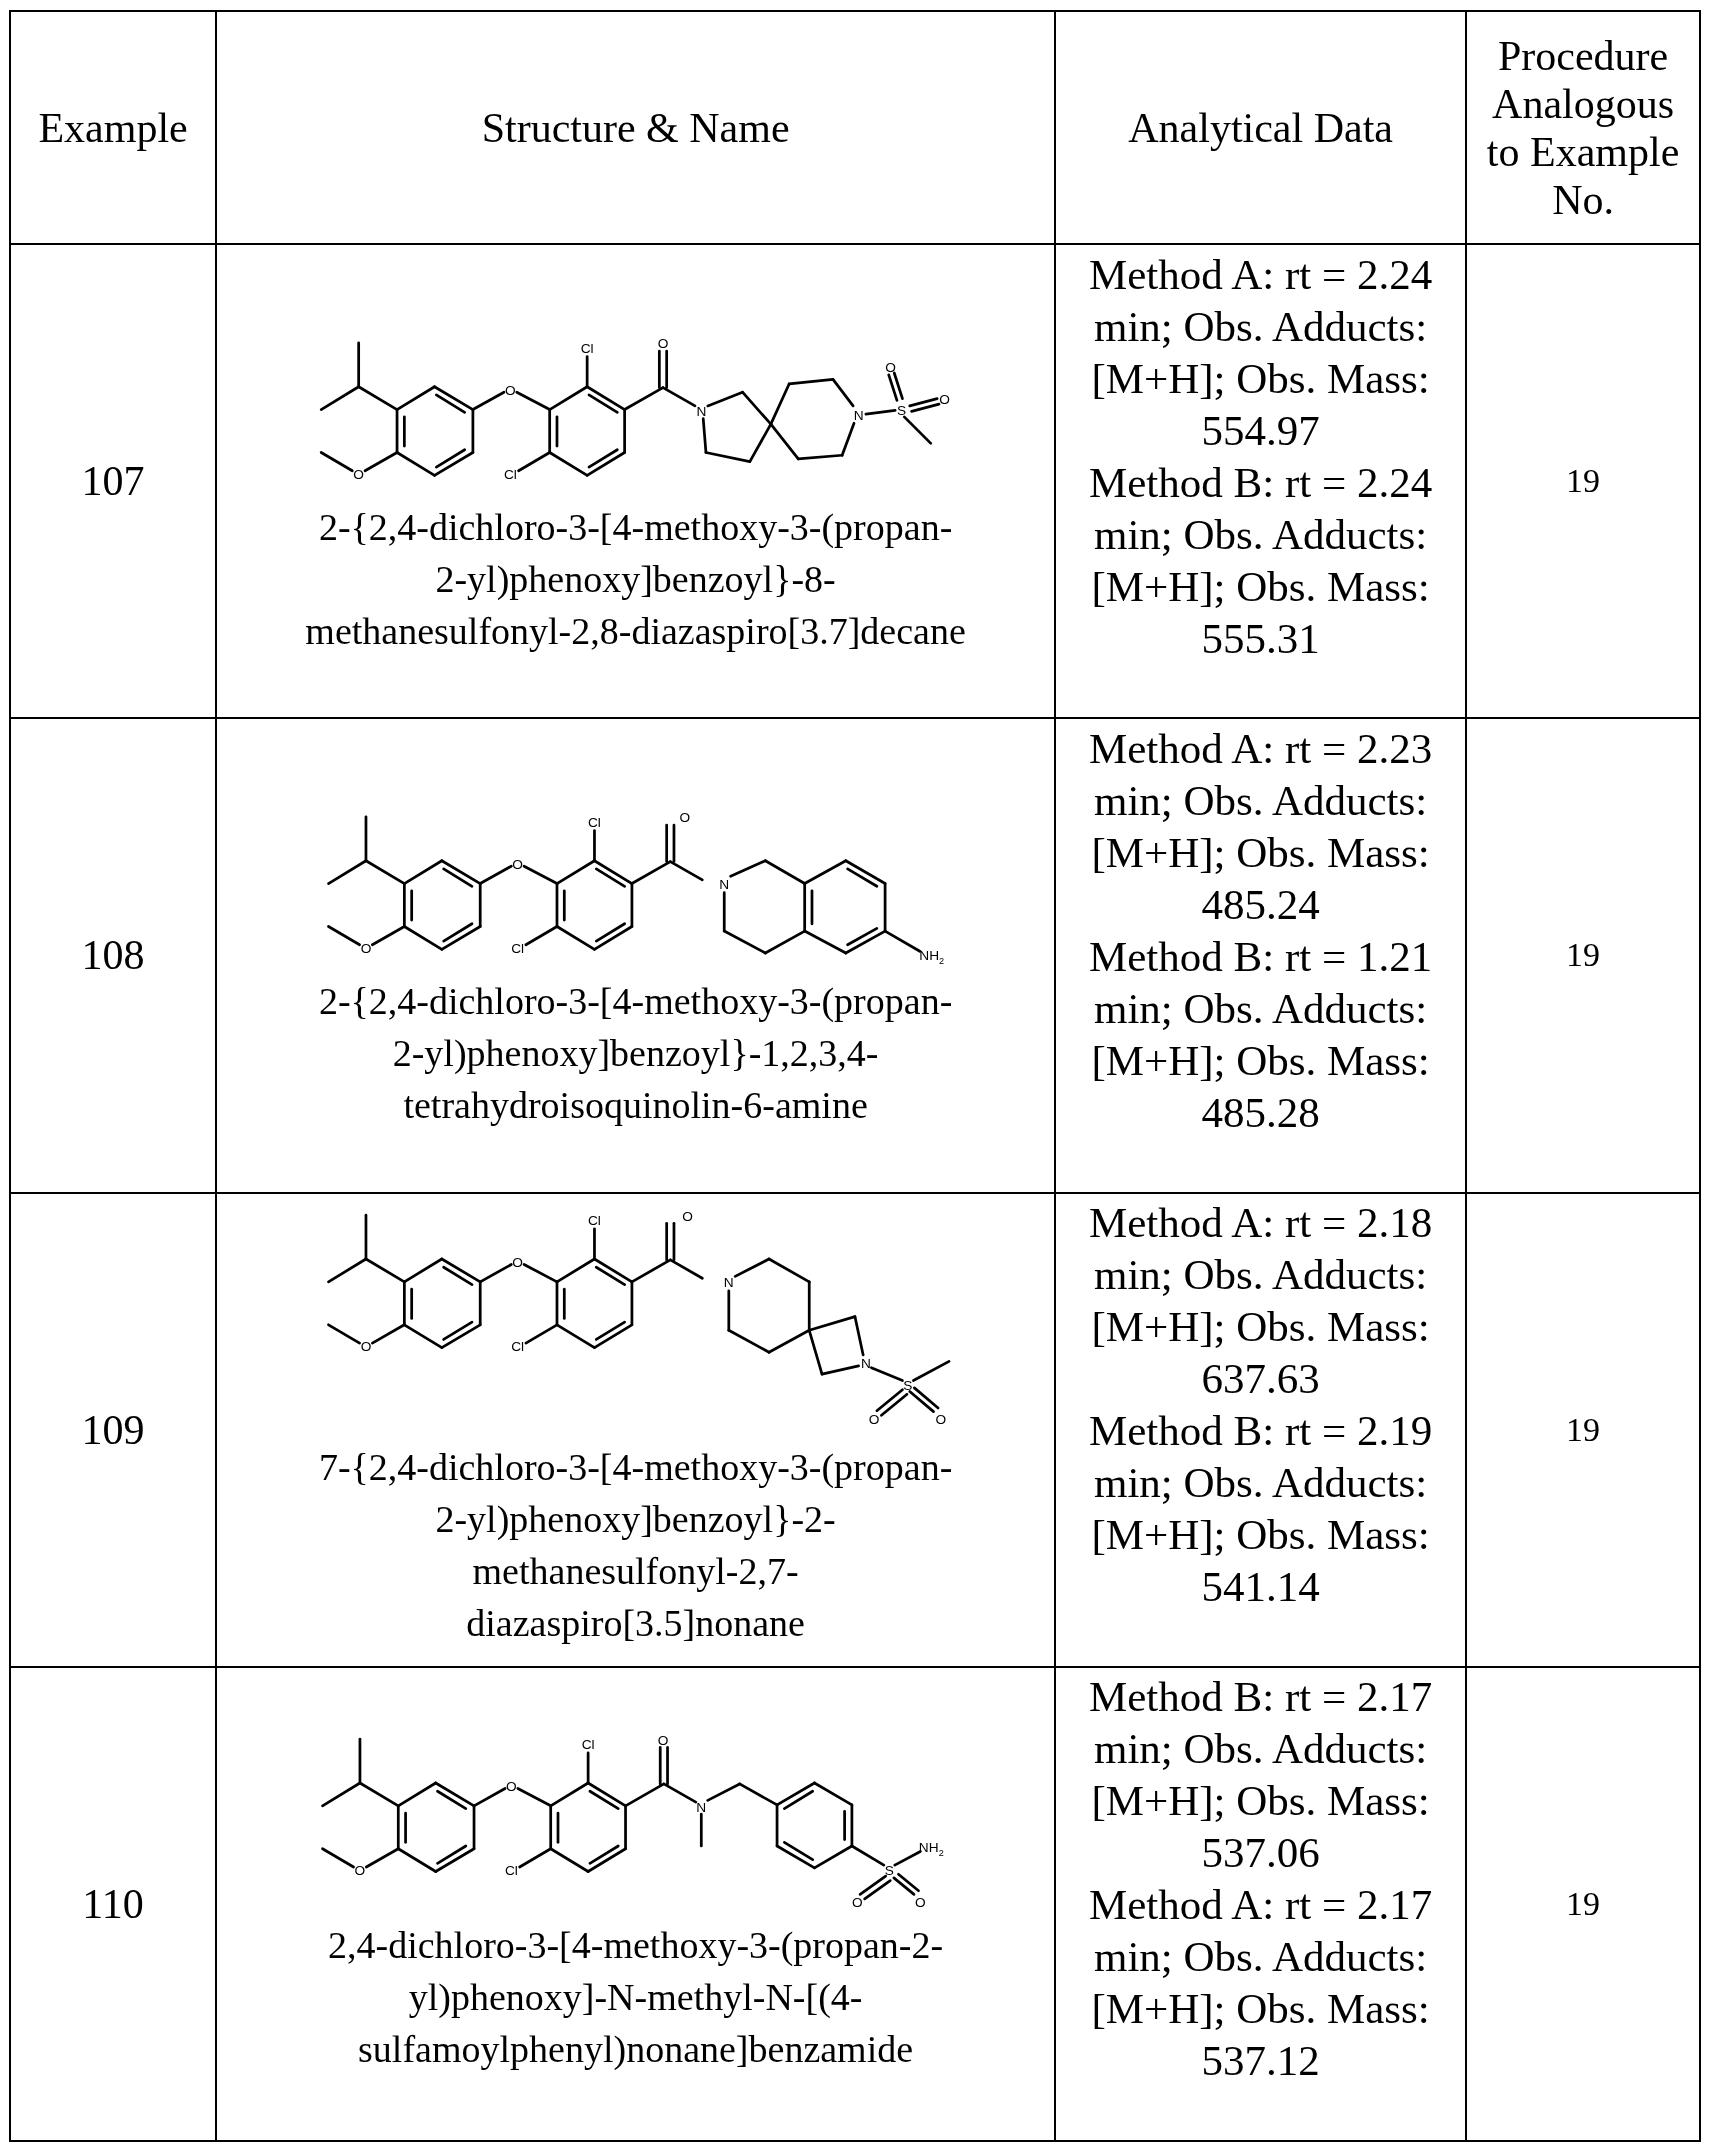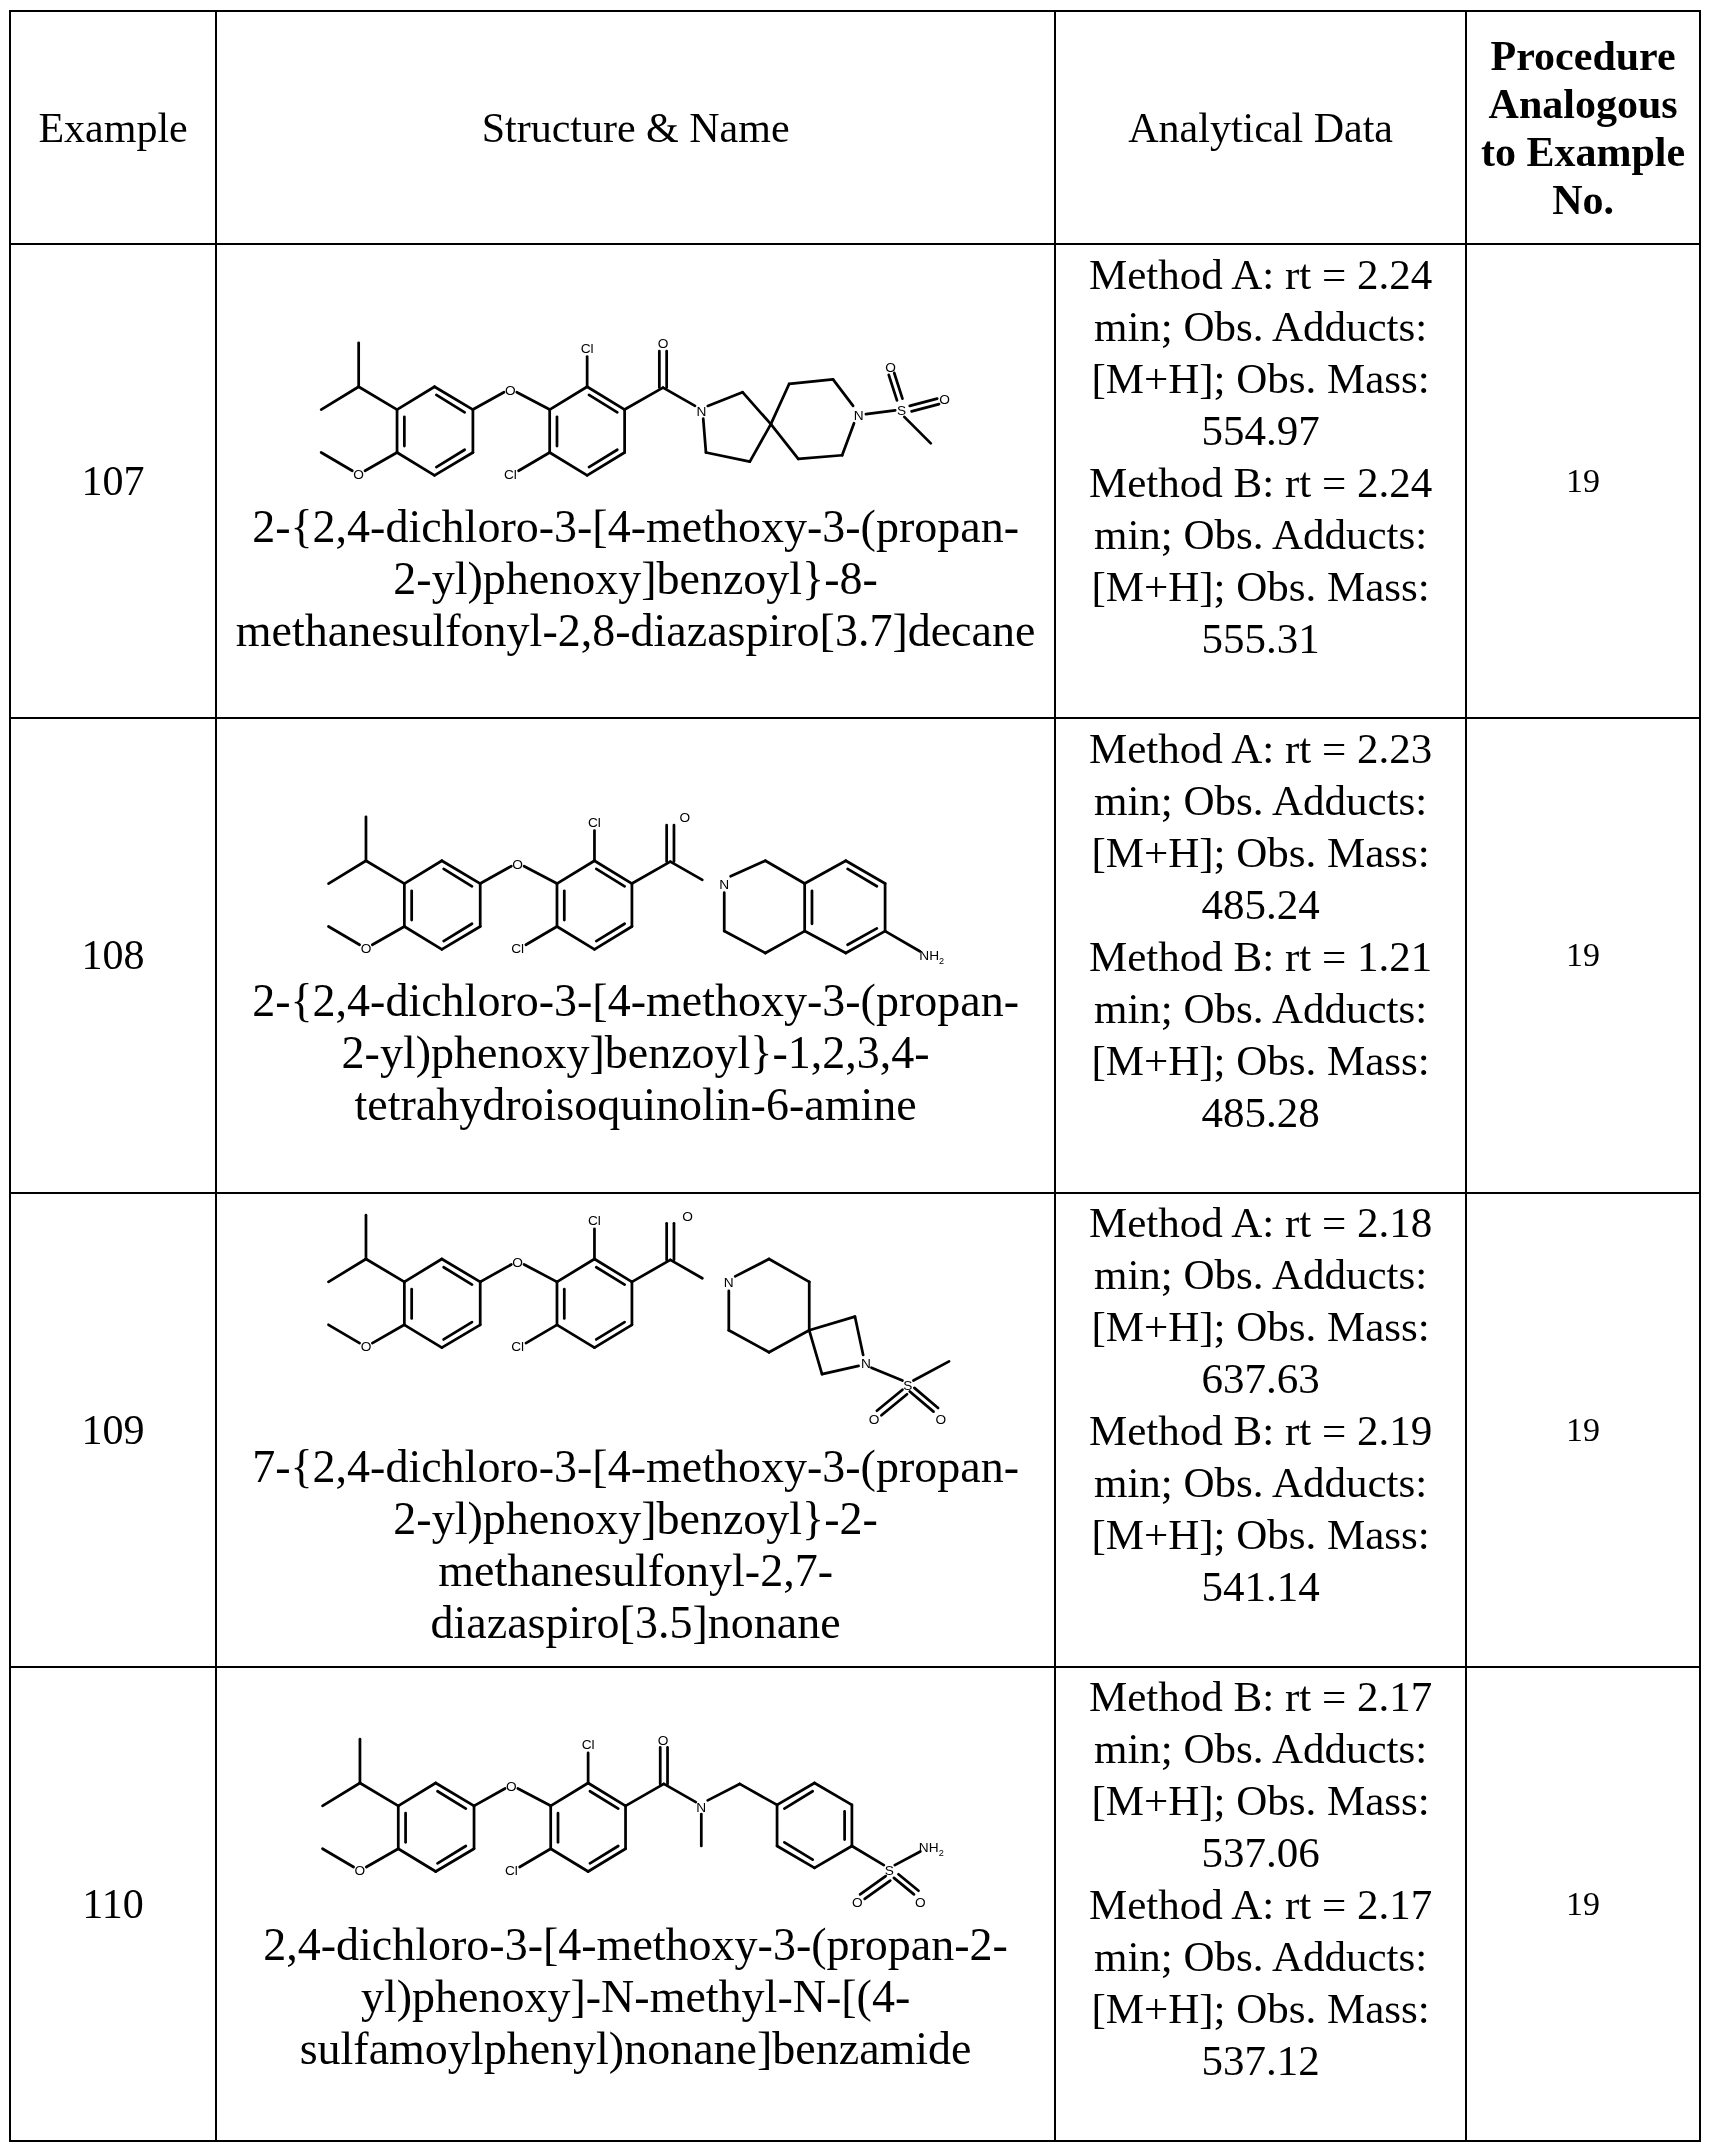--- a/index.html
+++ b/index.html
@@ -8,25 +8,25 @@
   .tbl { position: absolute; left: 9.1px; top: 10px; width: 1689px; height: 2132px;
          border-collapse: collapse; table-layout: fixed; }
   .tbl td, .tbl th { border: 2.7px solid #000; padding: 0; text-align: center; font-weight: normal; }
   .tbl th { font-size: 42px; line-height: 48px; vertical-align: middle; }
   .c1 { width: 206px; } .c2 { width: 839px; } .c3 { width: 411px; } .c4 { width: 234px; }
   .hrow { height: 233px; }
   .drow { height: 474px; }
   .ex { font-size: 42px; vertical-align: middle; }
   .sn { vertical-align: top; position: relative; }
   .mol { display: block; margin: 0 auto; }
-  .nm { font-size: 46px; line-height: 52px; padding: 0 16px; }
+  .nm { font-size: 38px; line-height: 52px; padding: 0 16px; }
   .ad { font-size: 43px; line-height: 52px; vertical-align: top; padding-top: 3.7px !important; }
   .ad .line { display: block; white-space: nowrap; }
   .proc { font-size: 34px; vertical-align: middle; }
-  .hdr-line { display: block; font-weight: bold; }
+  .hdr-line { display: block; }
   svg text { font-family: "Liberation Sans", "DejaVu Sans", sans-serif; }
 </style>
 </head>
 <body>
 
 <table class="tbl">
   <colgroup>
       <col class="c1">
       <col class="c2">
       <col class="c3">

